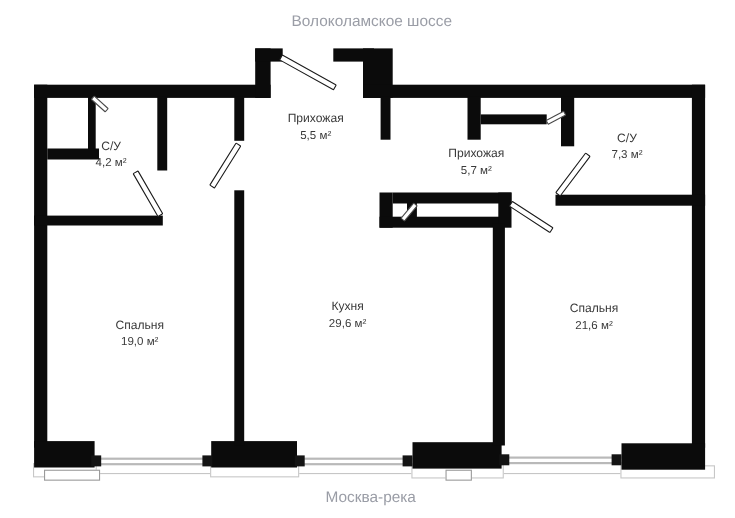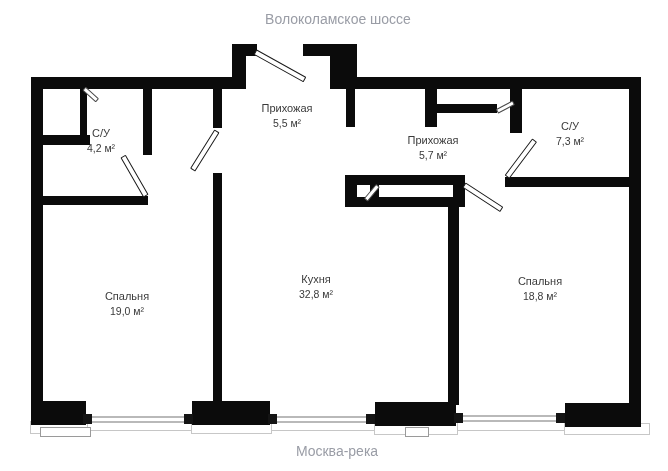--- a/index.html
+++ b/index.html
@@ -107,20 +107,20 @@
   <div class="roomlbl" style="left:570px;top:119px;">
     <div>С/У</div>
     <div class="area">7,3 м²</div>
   </div>
   <div class="roomlbl" style="left:127px;top:289px;">
     <div>Спальня</div>
     <div class="area">19,0 м²</div>
   </div>
   <div class="roomlbl" style="left:316px;top:272px;">
     <div>Кухня</div>
-    <div class="area">32,8 м²</div>
+    <div class="area">29,6 м²</div>
   </div>
   <div class="roomlbl" style="left:540px;top:274px;">
     <div>Спальня</div>
-    <div class="area">18,8 м²</div>
+    <div class="area">21,6 м²</div>
   </div>
 
 </div>
 
 </body></html>

